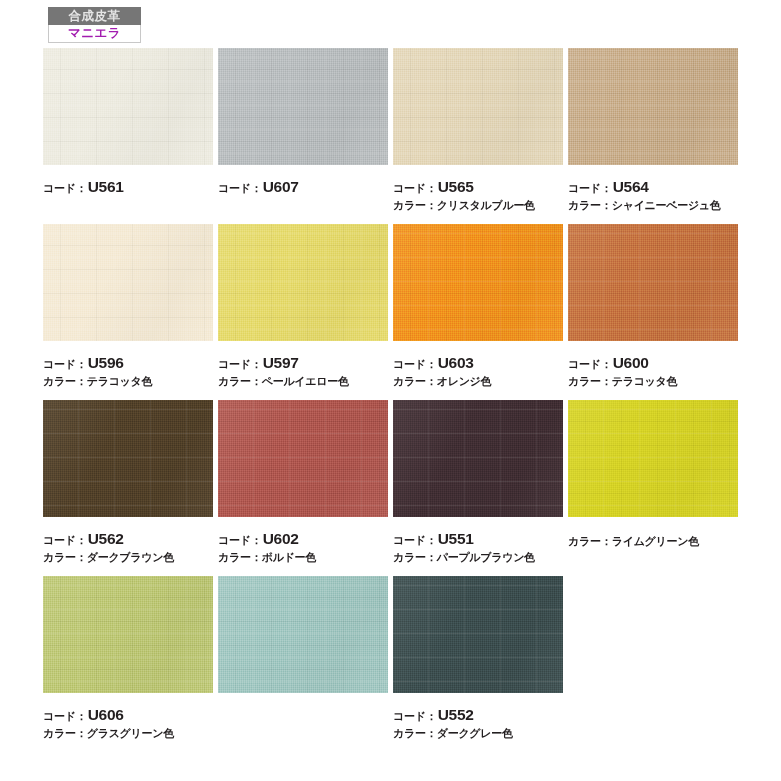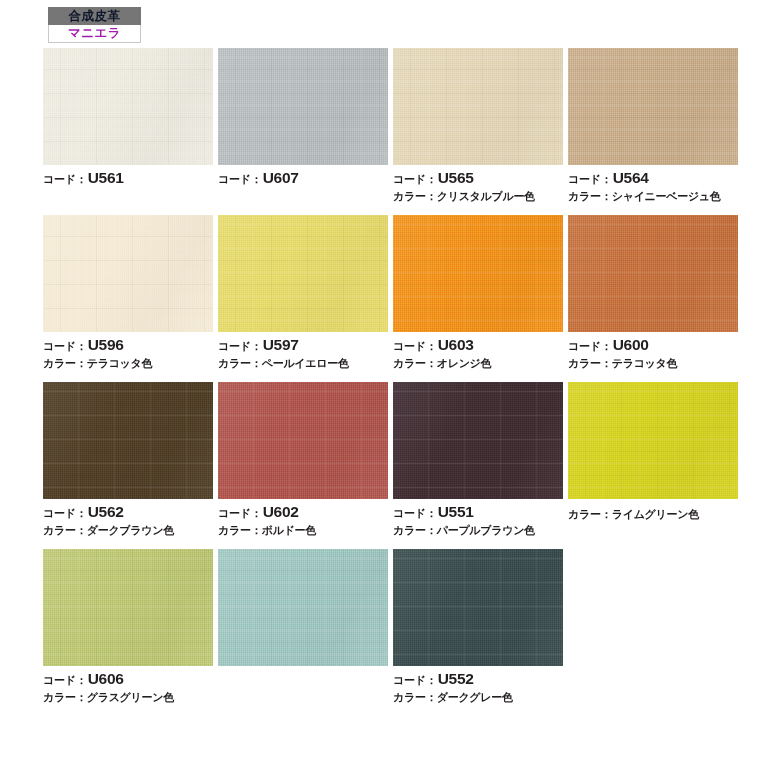--- a/index.html
+++ b/index.html
@@ -31,21 +31,21 @@
     width: 93px;
     height: 18px;
     line-height: 17px;
     text-align: center;
     font-size: 12.5px;
     font-weight: bold;
     letter-spacing: 0.5px;
   }
   .badge-category {
     background: #767676;
-    color: #0f172a;
+    color: #e5e5e5;
     border: 1px solid #767676;
     font-family: Liberation Serif, serif;
   }
   .badge-series {
     background: #ffffff;
     color: #a21caf;
     border: 1px solid #c8c8c8;
     border-top: none;
     margin-top: 0;
   }
@@ -127,21 +127,21 @@
     background: linear-gradient(118deg,
       rgba(255,255,255,0.07) 0%,
       rgba(255,255,255,0.00) 38%,
       rgba(0,0,0,0.025) 72%,
       rgba(255,255,255,0.04) 100%);
     pointer-events: none;
   }
 
   
   .caption {
-    padding-top: 5px;
+    padding-top: 14px;
   }
   .line-code {
     white-space: nowrap;
     line-height: 15px;
     height: 16px;
   }
   .lbl {
     font-size: 11px;
     font-weight: bold;
     letter-spacing: -0.2px;

